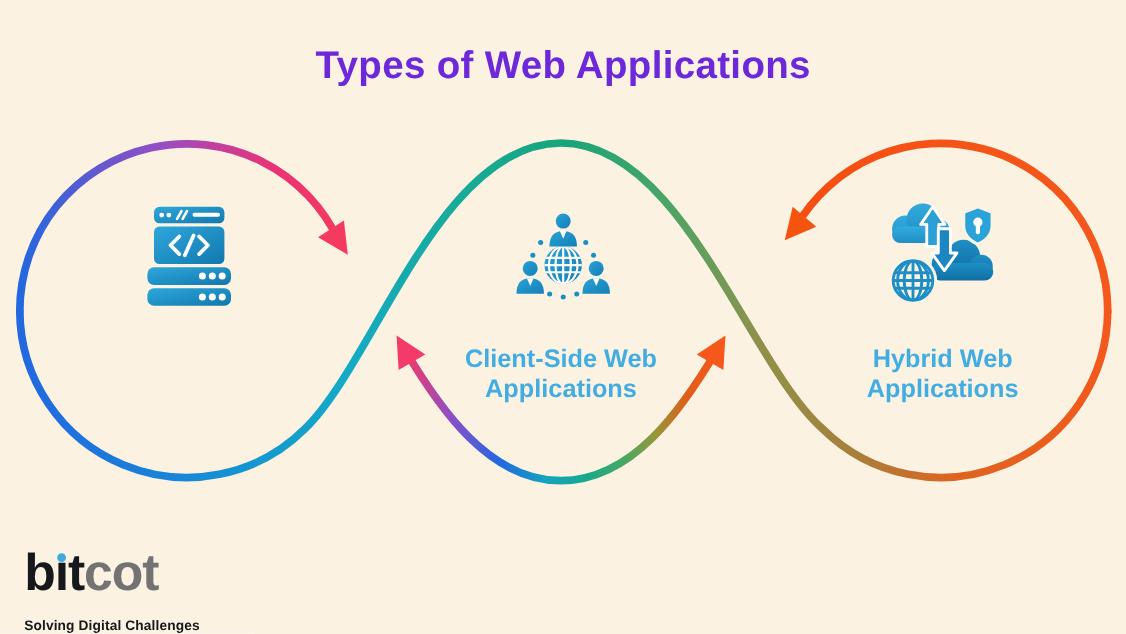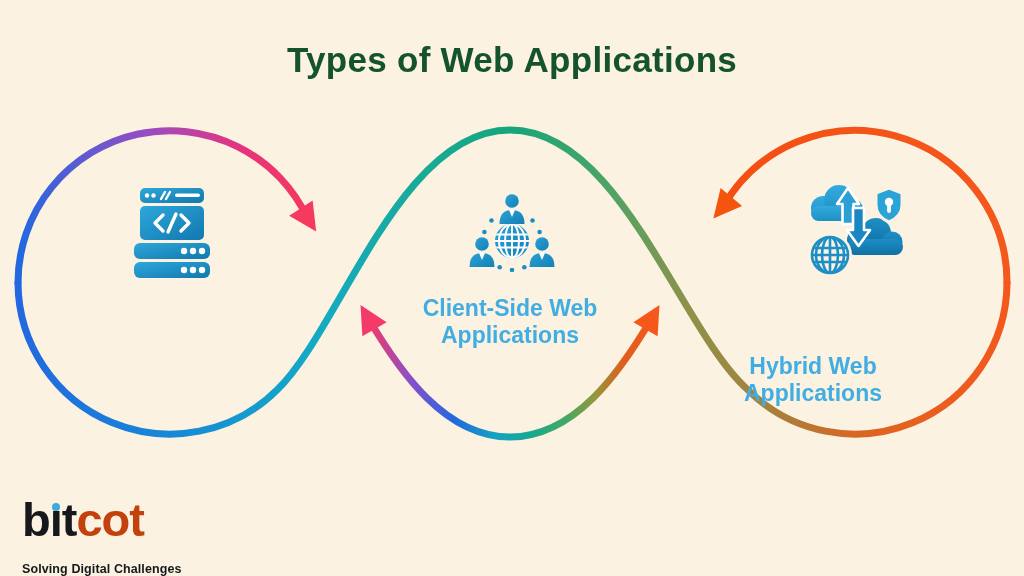--- a/index.html
+++ b/index.html
@@ -3,41 +3,41 @@
 <meta charset="utf-8">
 <style>
   html,body{margin:0;padding:0;}
   body{font-family:"Liberation Sans","DejaVu Sans",sans-serif;}
   .canvas{
     position:relative;width:1024px;height:576px;overflow:hidden;
     background:#FBF2E2;
   }
   .page-title{
     position:absolute;left:0;top:40px;width:1024px;
-    text-align:center;font-size:35px;font-weight:bold;color:#14532d;
+    text-align:center;font-size:35px;font-weight:bold;color:#6d28d9;
     letter-spacing:0.3px;
   }
   .flow-svg{position:absolute;left:0;top:0;}
   .icon-svg{position:absolute;}
   #icon-server{left:124px;top:182px;}
   #icon-client{left:454px;top:188px;}
   #icon-hybrid{left:796px;top:178px;}
   .node-label{
     position:absolute;color:#41ADE2;font-weight:bold;font-size:23px;
     line-height:1.18;text-align:center;
   }
   #label-server{left:57px;top:313px;width:220px;}
-  #label-client{left:400px;top:295px;width:220px;}
-  #label-hybrid{left:708px;top:313px;width:210px;margin-top:40px;}
+  #label-client{left:400px;top:313px;width:220px;}
+  #label-hybrid{left:752px;top:313px;width:210px;}
   .logo{position:absolute;left:22px;top:496px;}
   .logo-word{
     font-size:47px;font-weight:bold;line-height:1.0;letter-spacing:-1px;
     color:#17181C;white-space:nowrap;
   }
-  .logo-word .blue{color:#c2410c;}
+  .logo-word .blue{color:#737373;}
   .i-col{position:relative;display:inline-block;}
   .i-dot{
     position:absolute;left:50%;top:7px;width:8px;height:8px;margin-left:-4px;
     border-radius:50%;background:#3FA9E0;
   }
   .logo-tagline{
     font-size:12.5px;font-weight:bold;color:#17181C;letter-spacing:0.1px;
     margin-top:19px;white-space:nowrap;
   }
 </style>

